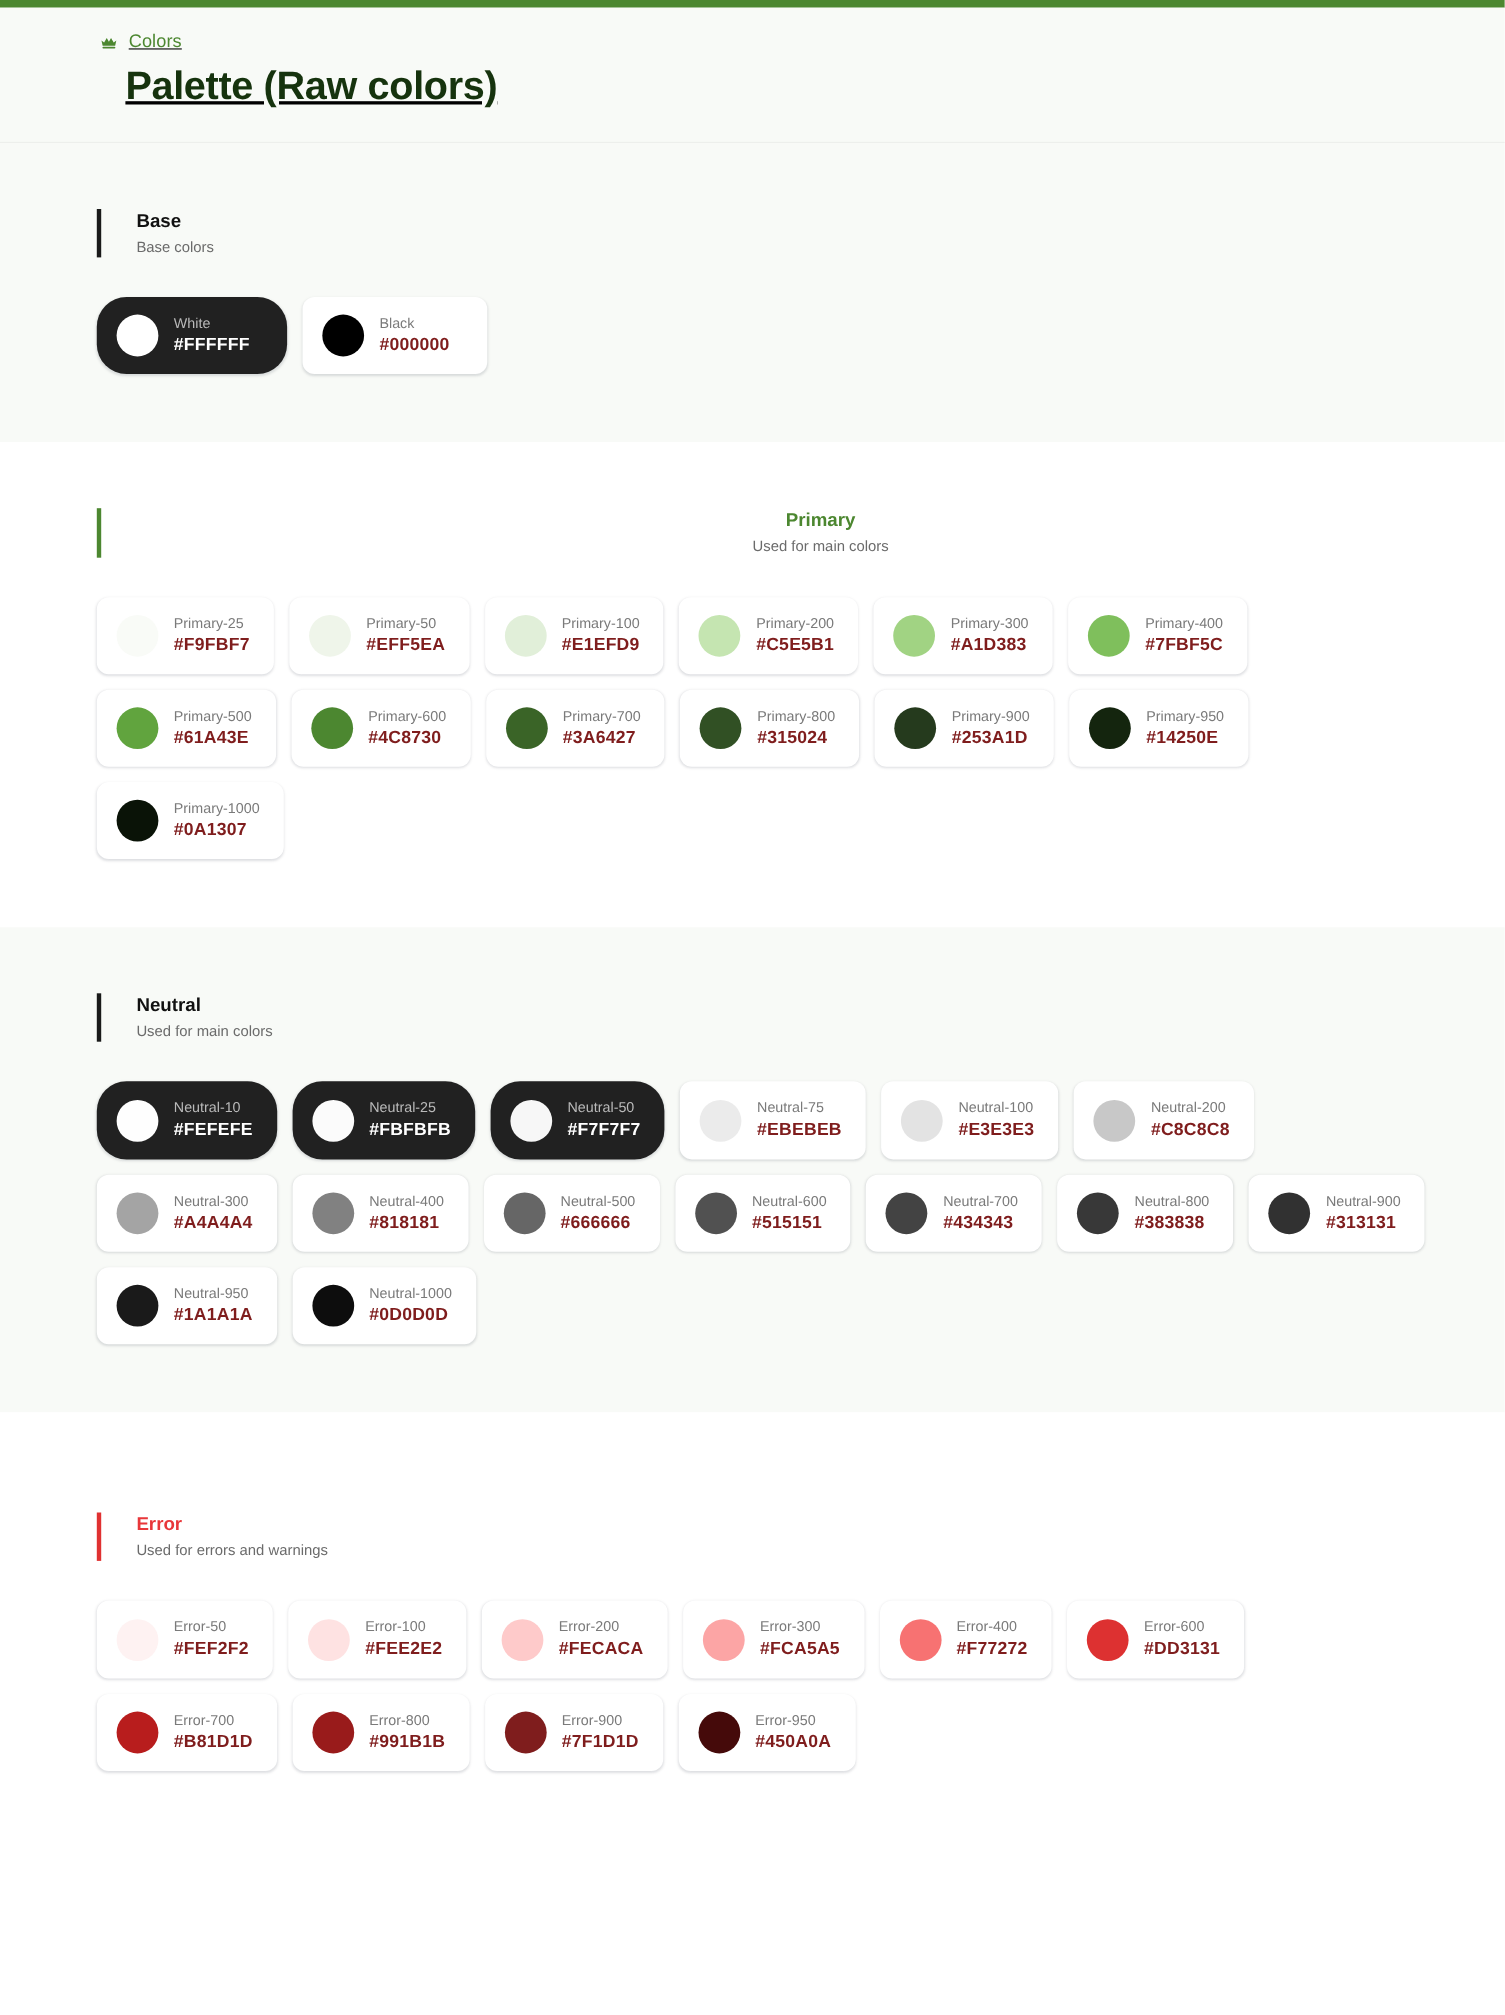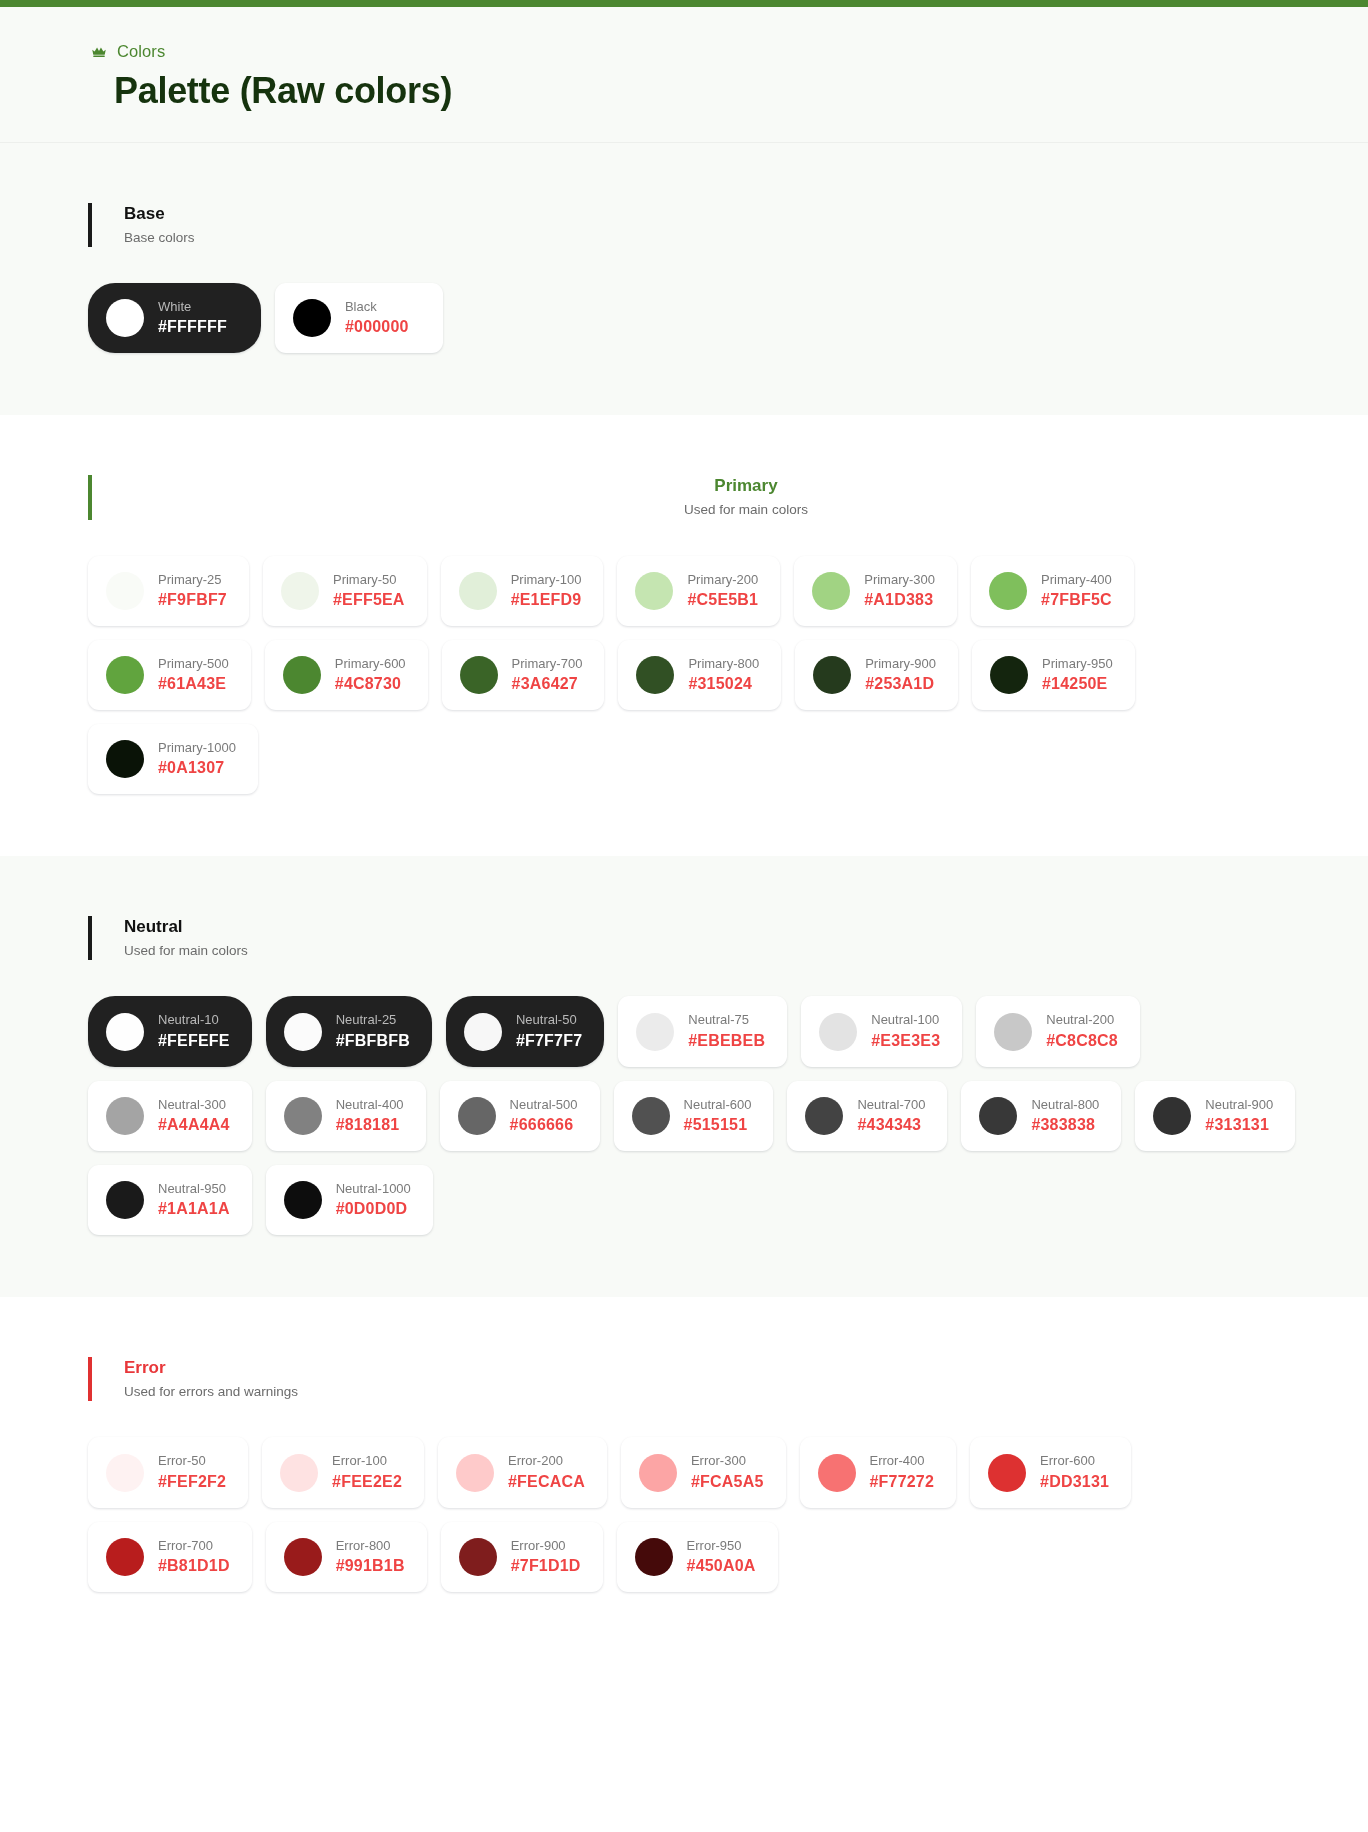--- a/index.html
+++ b/index.html
@@ -14,22 +14,23 @@
   
   .top-bar {
     height: 7px;
     width: 100%;
     background: #4C8730;
   }
 
   
   .page-header {
     background: #F8FAF7;
-    padding: 35px 0 30px 90px;
+    padding: 22px 0 30px 90px;
     border-bottom: 1px solid #EDEFEC;
+    text-decoration: underline;
   }
   .eyebrow {
     display: flex;
     align-items: center;
     gap: 9px;
     margin-bottom: 9px;
   }
   .eyebrow-icon {
     width: 18px;
     height: 18px;
@@ -71,21 +72,21 @@
   }
   .section-head .subtitle {
     font-size: 13.5px;
     color: #6b6b6b;
     margin-top: 3px;
     line-height: 1.35;
   }
   .section-head.accent-primary { border-left-color: #4C8730; text-align: center; }
   .section-head.accent-primary .title { color: #4C8730; }
   .section-head.accent-error   { border-left-color: #E03131; }
-  .section-head.accent-error .title { color: #E8373A; }
+  .section-head.accent-error .title { color: #E8373A; margin-top: 31px; }
 
   
   .swatch-grid {
     display: flex;
     flex-wrap: wrap;
     gap: 14px;
     max-width: 1210px;
   }
   .swatch-card {
     display: flex;
@@ -109,21 +110,21 @@
   .swatch-name {
     font-size: 13px;
     color: #7a7a7a;
     font-weight: 400;
     line-height: 1.25;
     white-space: nowrap;
   }
   .swatch-hex {
     font-size: 16px;
     font-weight: 700;
-    color: #ef4444;
+    color: #7f1d1d;
     line-height: 1.25;
     letter-spacing: .2px;
     white-space: nowrap;
   }
   .swatch-card.dark .swatch-name { color: #b9b9b9; }
   .swatch-card.dark .swatch-hex  { color: #FFFFFF; }
 
   
   .swatch-grid.base .swatch-card { padding-right: 34px; }
 </style>

